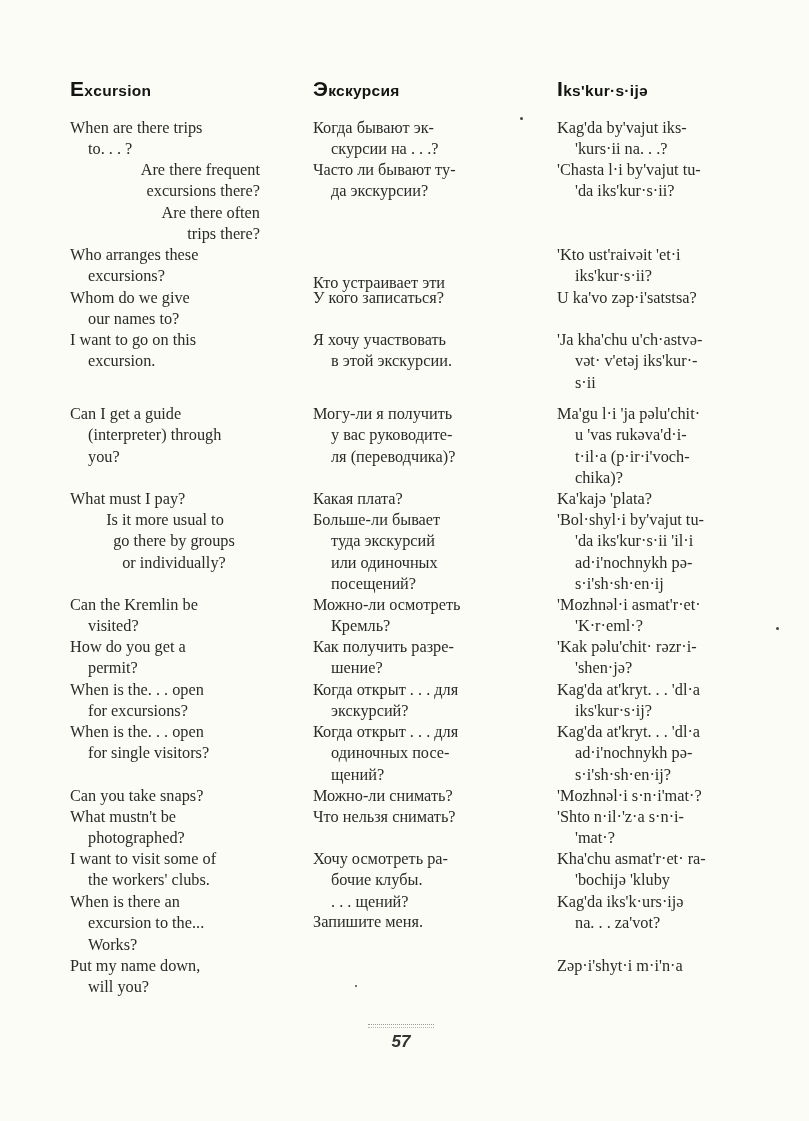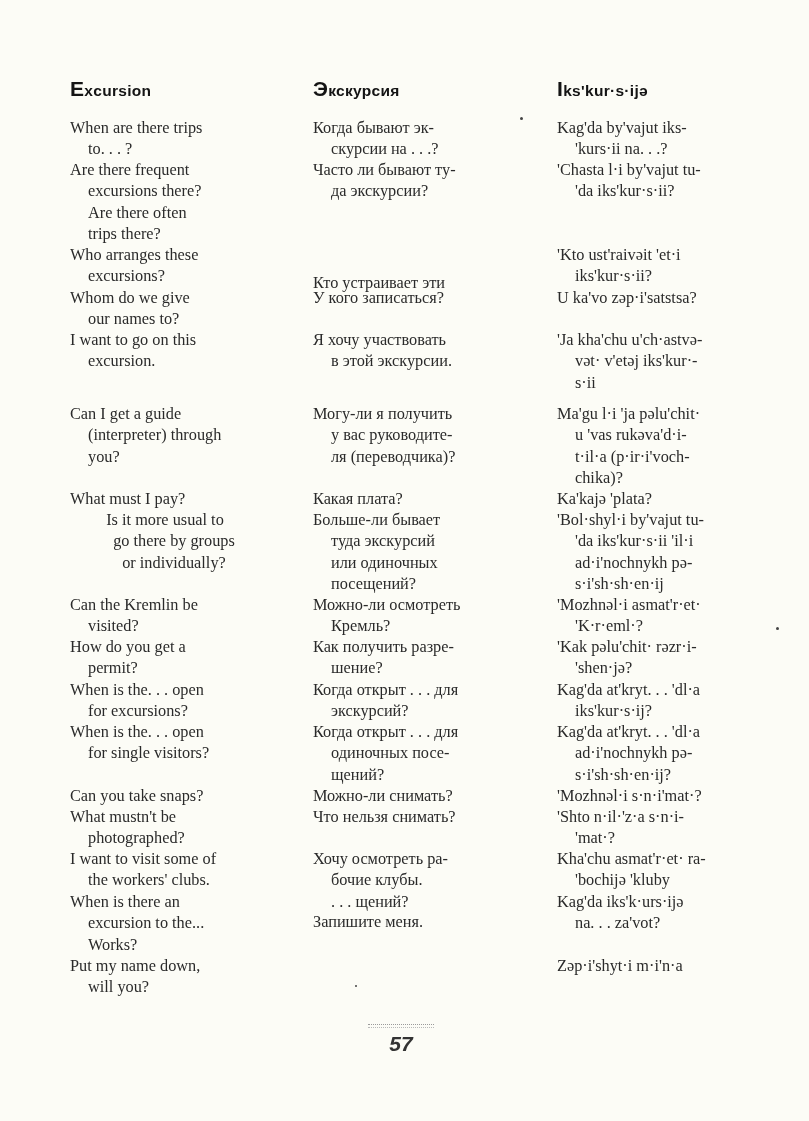--- a/index.html
+++ b/index.html
@@ -21,36 +21,36 @@
     color: #141414; height: 22px; line-height: 22px; margin-bottom: 17px;
   }
   .heading .big { font-size: 21px; }
   .entry { font-size: 16.3px; line-height: 21.3px; }
   .line { white-space: nowrap; }
   .line.cont { padding-left: 18px; }
   .footer { position: absolute; left: 368px; top: 1024px; width: 66px; text-align: center; }
   .footer-rule { height: 2px; border-top: 1px dotted #9a9a9a; border-bottom: 1px dotted #b8b8b8; }
   .page-number {
     font-family: "Liberation Sans", "DejaVu Sans", sans-serif;
-    font-style: italic; font-weight: bold; font-size: 21px; color: #333; margin-top: 4px;
+    font-style: italic; font-weight: bold; font-size: 17px; color: #333; margin-top: 4px;
   }
   .speck { position: absolute; width: 3px; height: 3px; border-radius: 50%; background: #444; }
 </style>
 </head>
 <body>
 
 <div class="page">
   <div class="col col-en">
     <div class="heading"><span class="big">E</span><span>xcursion</span></div>
     <div class="entries" style="position:relative">
         <div class="entry" style="position: absolute; left: 0px; right: 0px; top: 0px;">
           <div class="line">When are there trips</div>
           <div class="line cont">to. . . ?</div>
         </div>
-        <div class="entry" style="position: absolute; left: 0px; right: 0px; top: 42px;">
+        <div class="entry" style="position: absolute; left: 0px; right: 0px; top: 42px; text-align: right;">
           <div class="line">Are there frequent</div>
           <div class="line cont">excursions there?</div>
           <div class="line cont">Are there often</div>
           <div class="line cont">trips there?</div>
         </div>
         <div class="entry" style="position: absolute; left: 0px; right: 0px; top: 127px;">
           <div class="line">Who arranges these</div>
           <div class="line cont">excursions?</div>
         </div>
         <div class="entry" style="position: absolute; left: 0px; right: 0px; top: 170px;">

